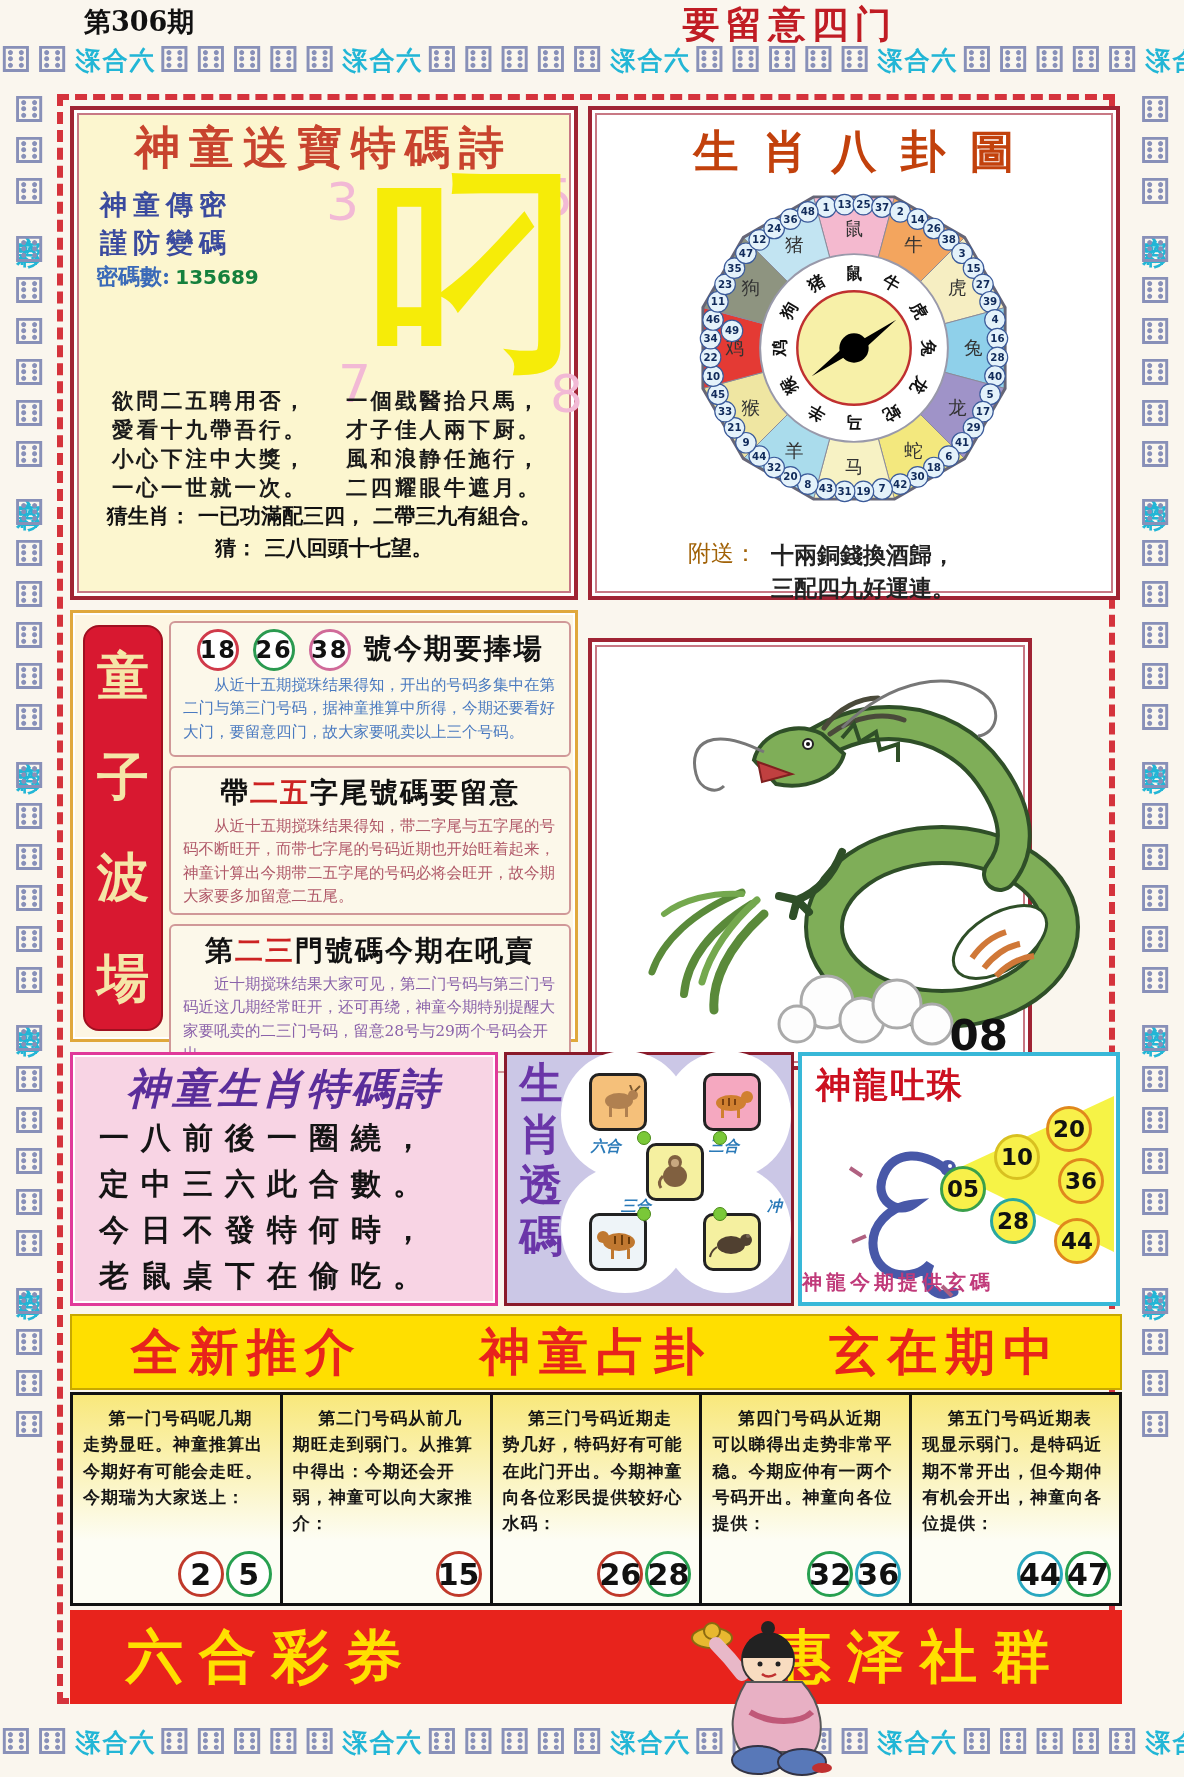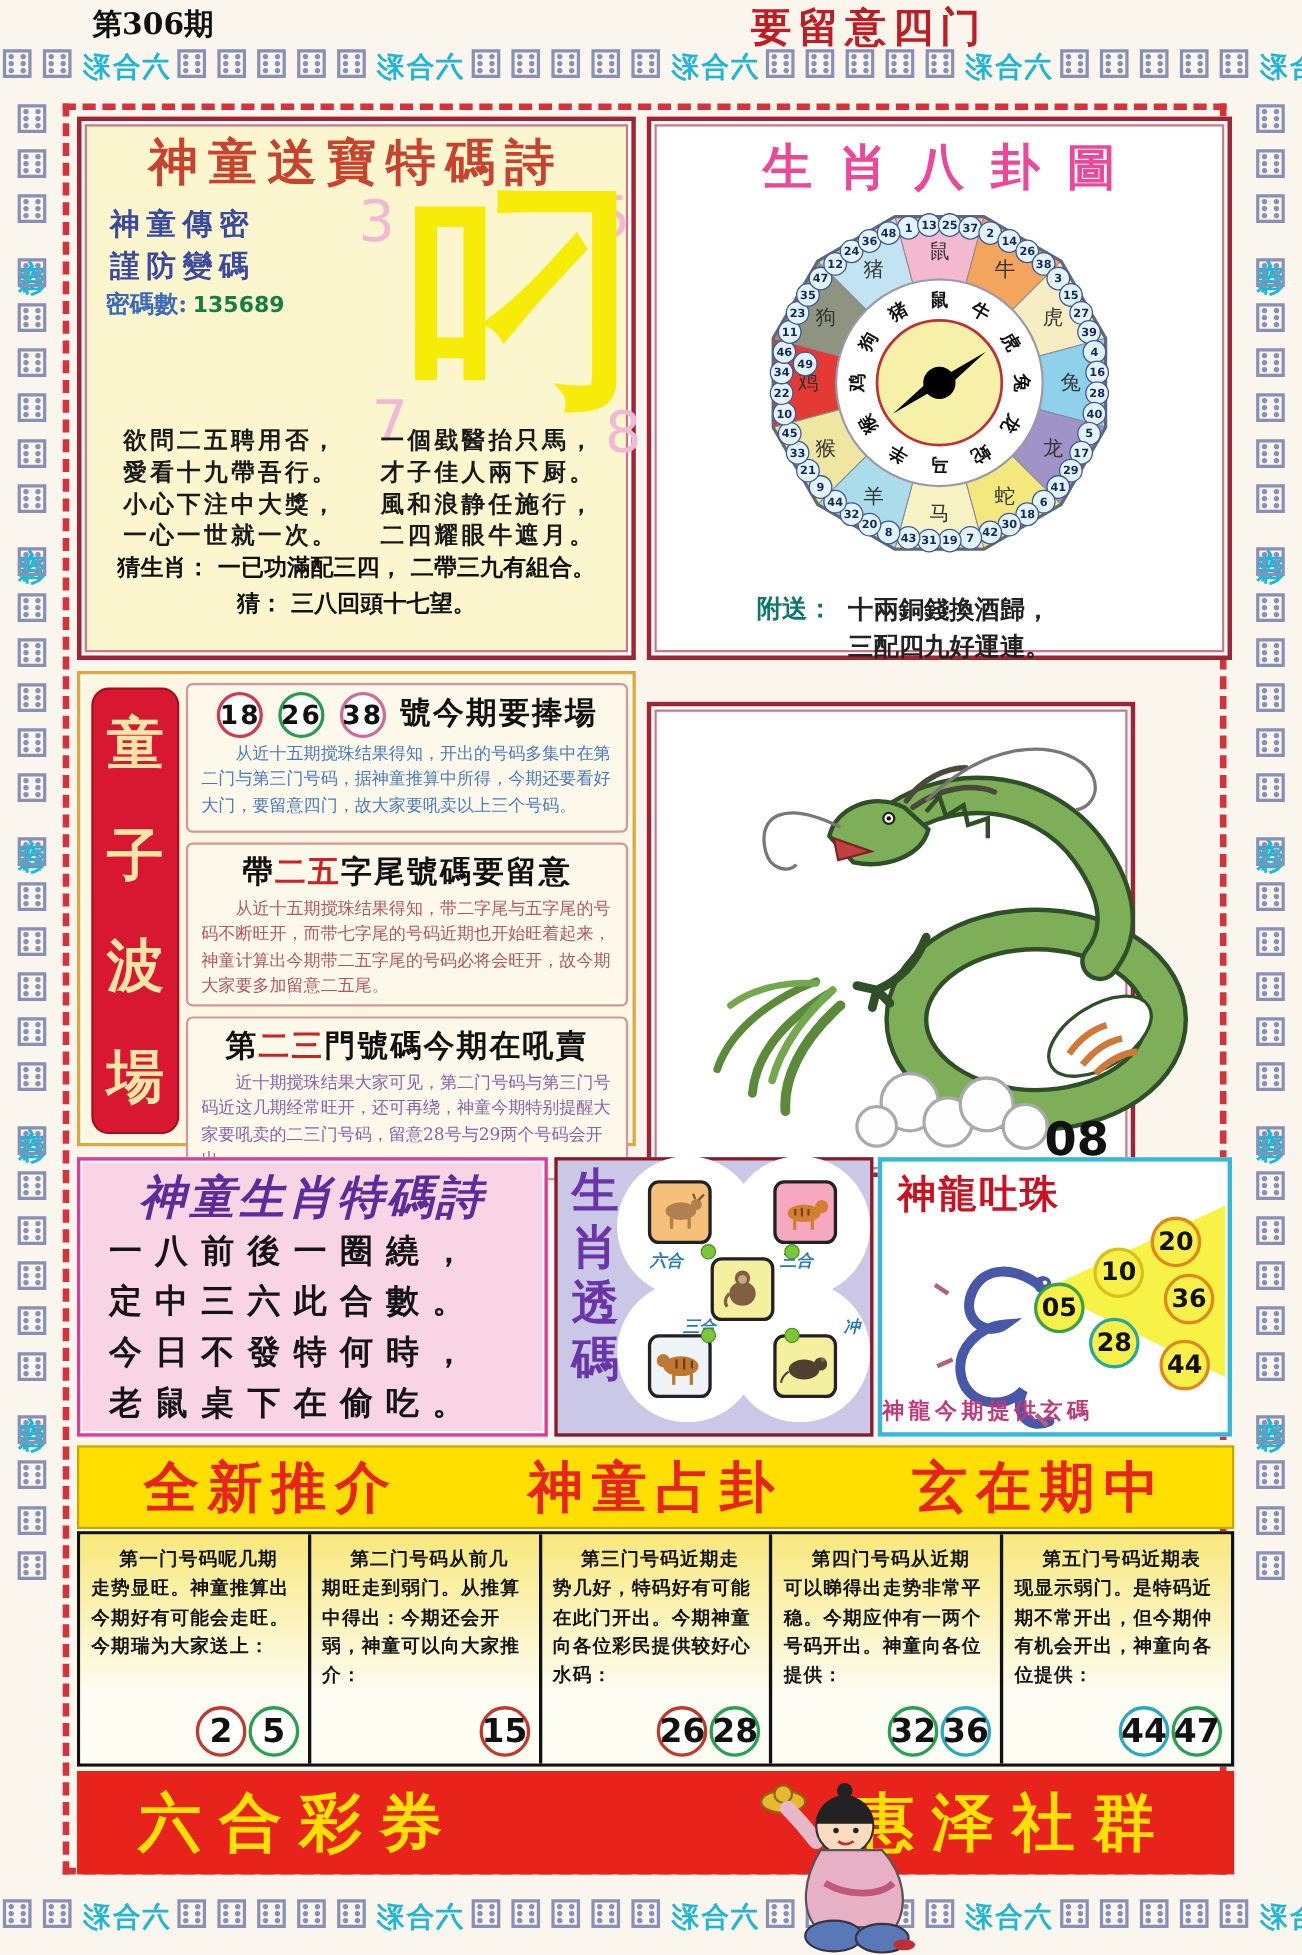--- a/index.html
+++ b/index.html
@@ -39,29 +39,29 @@
   .pa-corner{font-size:52px;color:#f2b9d5;font-family:"DejaVu Sans",sans-serif;}
   .pa-c0{left:252px;top:62px;} .pa-c1{left:466px;top:58px;}
   .pa-c2{left:264px;top:244px;} .pa-c3{left:476px;top:254px;}
   .pa-poem{font-size:21.5px;color:#1a1a1a;line-height:29px;letter-spacing:3px;font-weight:bold;}
   .pa-poemL{left:38px;top:276px;} .pa-poemR{left:272px;top:276px;}
   .pa-guess1{left:0;top:392px;width:100%;text-align:center;font-size:21px;font-weight:bold;color:#111;}
   .pa-guess2{left:0;top:424px;width:100%;text-align:center;font-size:21px;font-weight:bold;color:#111;}
   
   #panelB{left:588px;top:106px;width:532px;height:494px;background:#fff;}
   .pb-title{left:0;top:12px;width:100%;text-align:center;font-size:45px;font-weight:bold;
-            color:#ec4899;letter-spacing:24px;text-indent:24px;}
+            color:#c2410c;letter-spacing:24px;text-indent:24px;}
   #bagua-svg{left:86px;top:62px;}
   .seg-char{font-size:19px;fill:#333;text-anchor:middle;}
   .rim-circle{fill:#e4f2fa;stroke:#3a5a9a;stroke-width:1.2;}
   .rim-num{font-size:10.5px;font-weight:bold;fill:#102a5a;text-anchor:middle;
            font-family:"DejaVu Sans",sans-serif;}
   .ring-char{font-size:17px;font-weight:bold;fill:#111;text-anchor:middle;}
   .pb-gift{left:96px;top:428px;display:flex;gap:14px;}
-  .pb-gift .lab{font-size:23px;font-weight:bold;color:#0f766e;}
+  .pb-gift .lab{font-size:23px;font-weight:normal;color:#a16207;}
   .pb-gift .lines{font-size:23px;color:#222;line-height:1.45;font-weight:bold;}
   
   #panelC{left:70px;top:610px;width:508px;height:432px;background:#fdf6e3;
           border:3px solid #e0a83c;box-shadow:inset 0 0 0 2px #fff;box-sizing:border-box;}
   .tz-pill{left:10px;top:12px;width:76px;height:402px;background:#d81830;border:2px solid #a01020;
            border-radius:16px;display:flex;flex-direction:column;align-items:center;
            justify-content:space-around;}
   .tz-pill span{font-size:52px;font-weight:bold;color:#f5e6a8;}
   .tz-secs{left:96px;top:8px;width:402px;display:flex;flex-direction:column;gap:9px;}
   .tz-sec{border:2px solid #d09898;border-radius:6px;background:#fcf8ea;padding:6px 12px 5px;box-sizing:border-box;}

